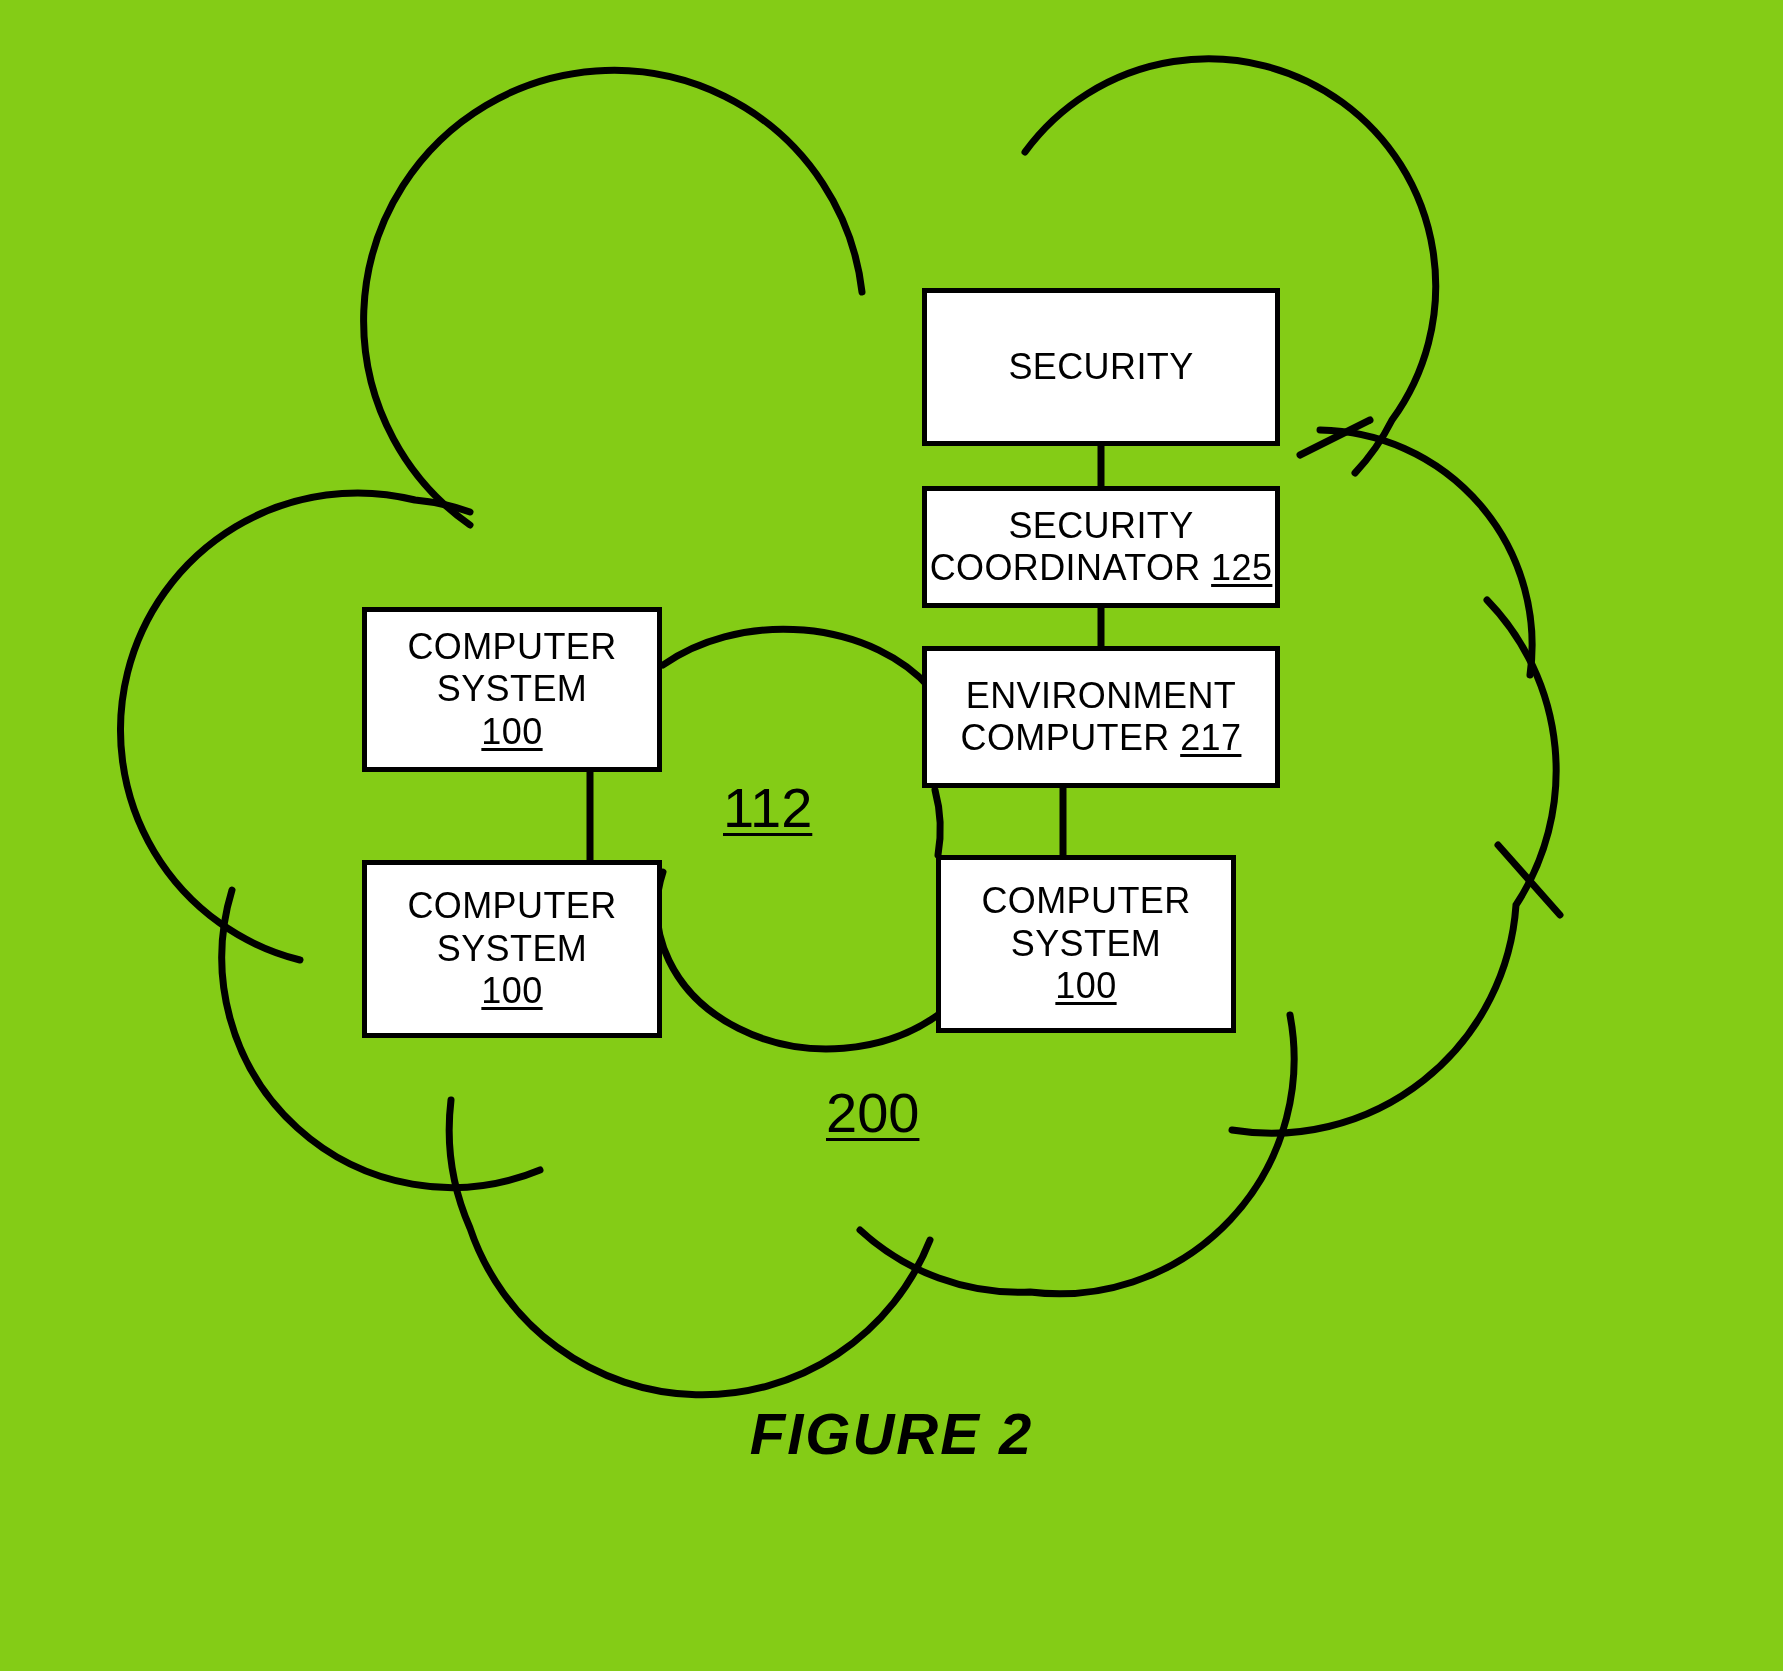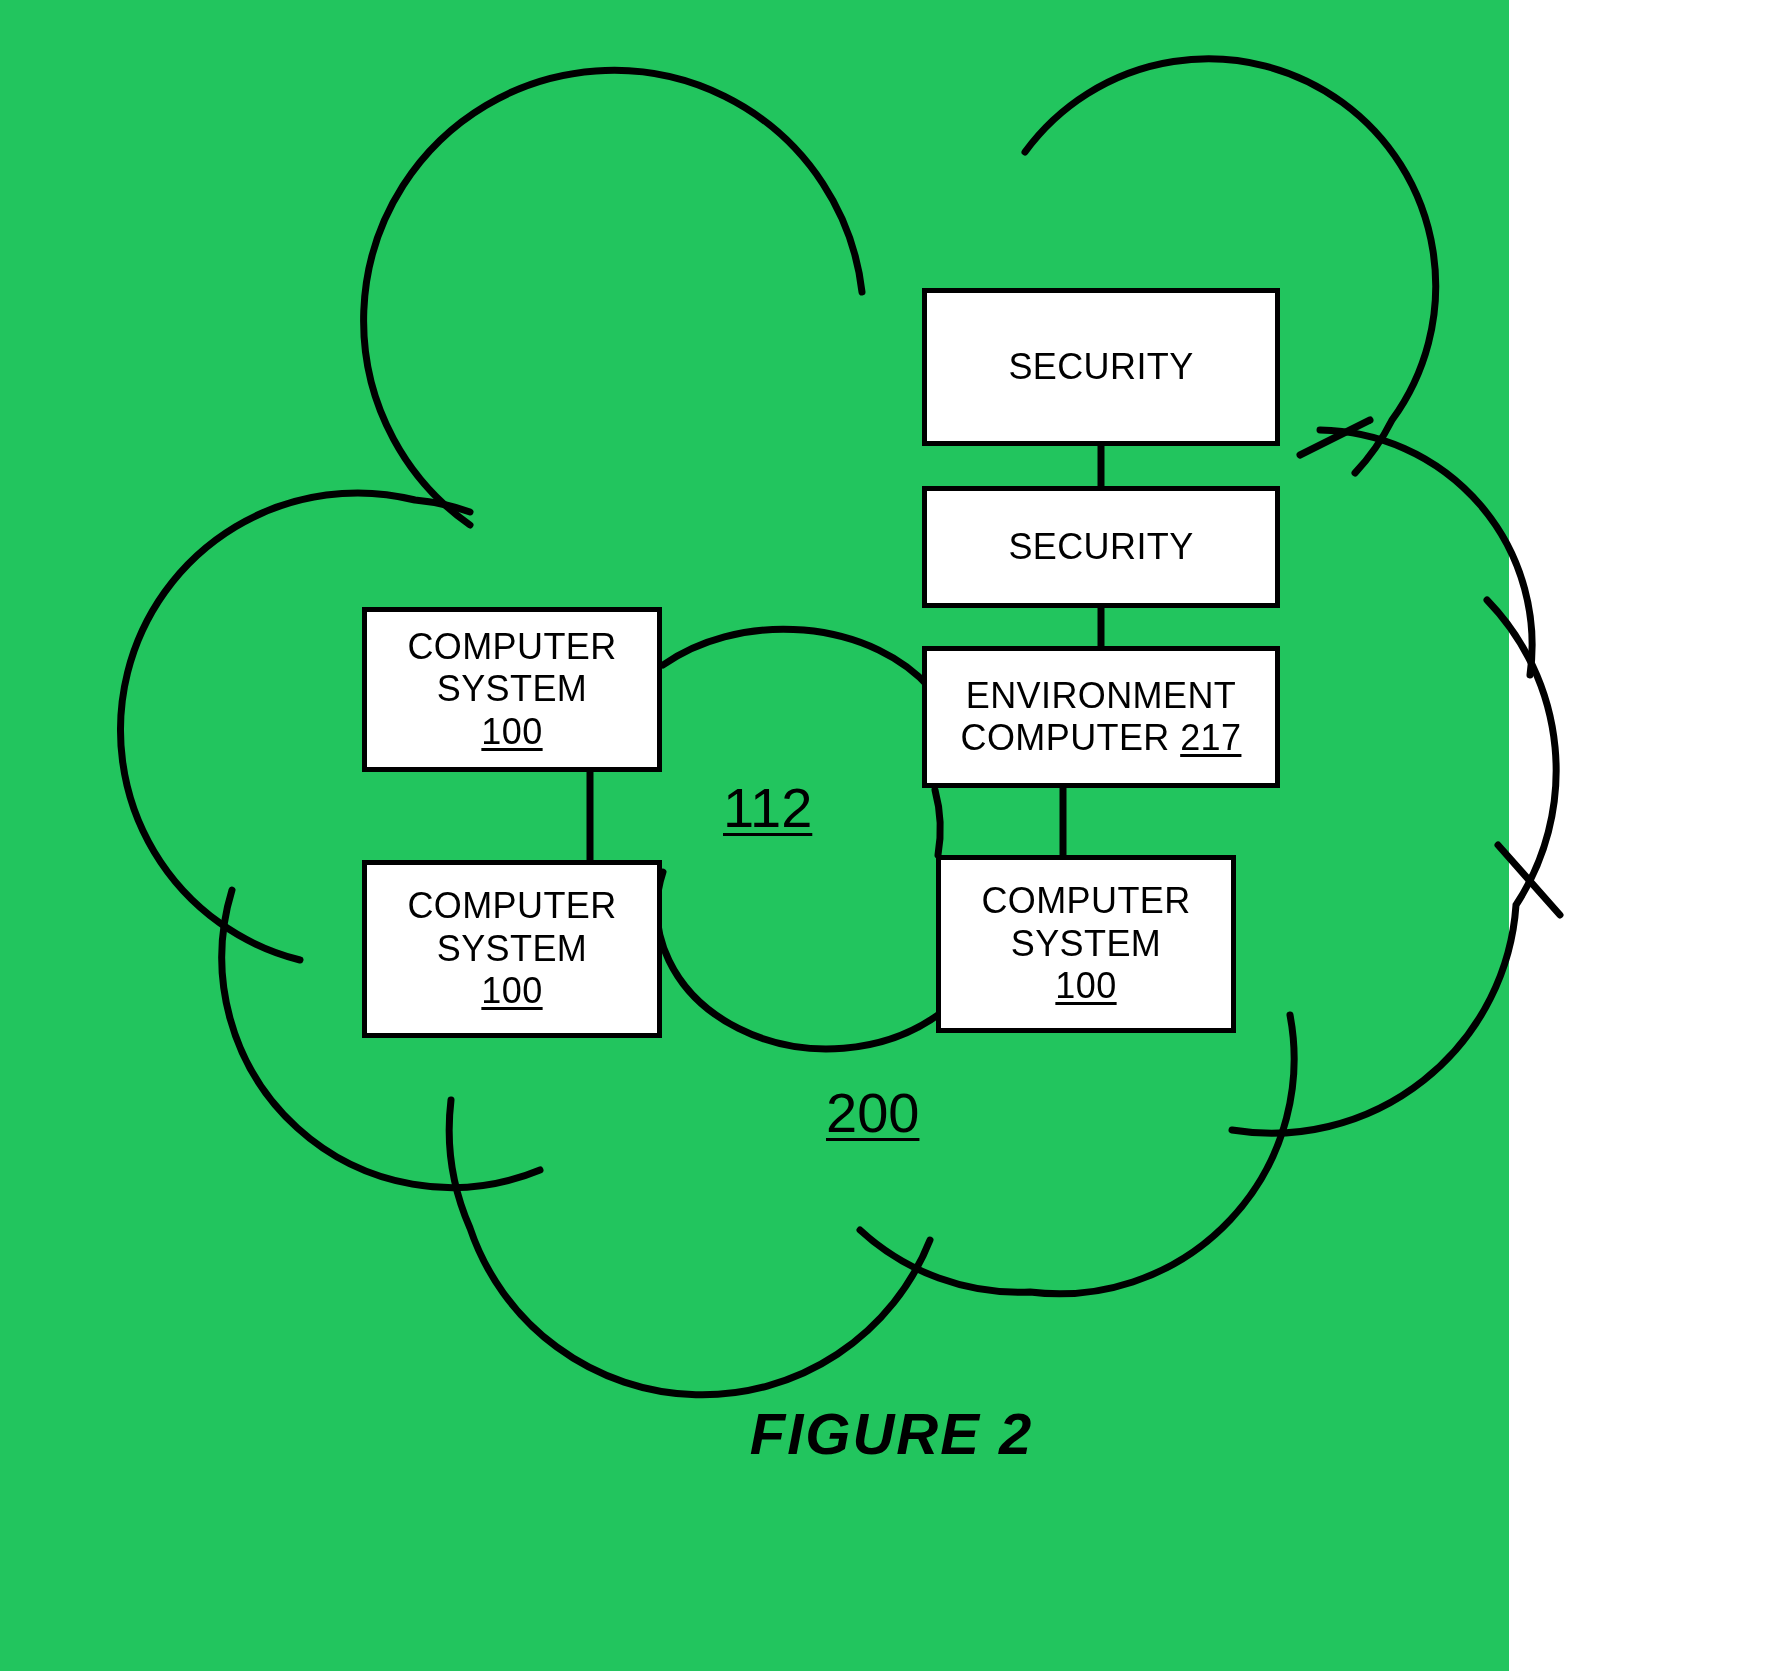--- a/index.html
+++ b/index.html
@@ -9,23 +9,23 @@
   }
   body {
     width: 1783px;
     height: 1671px;
     font-family: "Liberation Sans", sans-serif;
     color: #000000;
     overflow: hidden;
   }
   #figure-root {
     position: relative;
-    width: 1509px;
+    width: 1783px;
     height: 1671px;
-    background: #22c55e;
+    background: #84cc16;
   }
   #diagram-svg {
     position: absolute;
     left: 0;
     top: 0;
     width: 1783px;
     height: 1671px;
   }
   .node-box {
     position: absolute;
@@ -139,20 +139,21 @@
       <path d="M 590 772 L 590 860"></path>
     </g>
   </svg>
 
   <div class="node-box" id="box-security-controller">
     <span class="node-line">SECURITY</span>
   </div>
 
   <div class="node-box" id="box-security-coordinator">
     <span class="node-line">SECURITY</span>
+    <span class="node-line"><span>COORDINATOR</span> <span class="ref-num">125</span></span>
   </div>
 
   <div class="node-box" id="box-environment-manager">
     <span class="node-line">ENVIRONMENT</span>
     <span class="node-line"><span>COMPUTER</span> <span class="ref-num">217</span></span>
   </div>
 
   <div class="node-box" id="box-computer-system-1">
     <span class="node-line">COMPUTER</span>
     <span class="node-line">SYSTEM</span>

